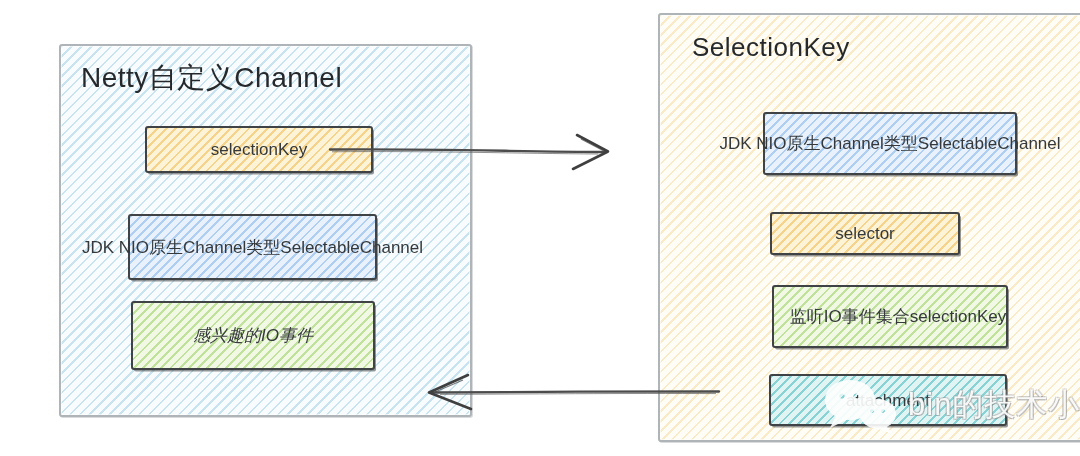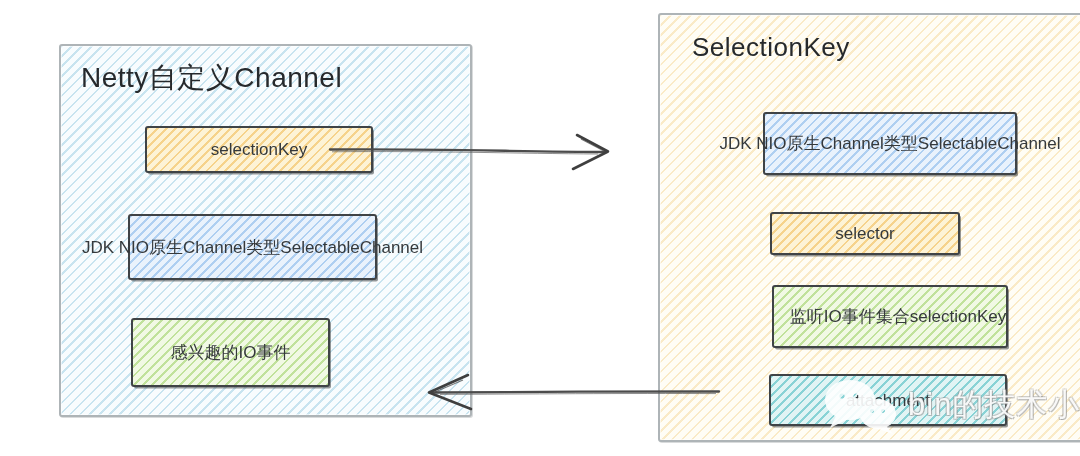--- a/index.html
+++ b/index.html
@@ -82,21 +82,21 @@
   .node.teal{
     background-color:#e1f4f4;
     background-image:repeating-linear-gradient(135deg,
       rgba(64,183,188,0.55) 0px, rgba(64,183,188,0.55) 2px,
       rgba(255,255,255,0) 2px, rgba(255,255,255,0) 6.5px);
   }
 
   
   .n-selectionkey{left:84px;top:80px;width:228px;height:47px;}
   .n-selchan-l  {left:67px;top:168px;width:249px;height:66px;}
-  .n-readop     {left:70px;top:272px;width:199px;height:69px;}
+  .n-readop     {left:70px;top:255px;width:244px;height:69px;font-style:italic;}
   
   .n-selchan-r  {left:103px;top:97px;width:254px;height:63px;}
   .n-selector   {left:110px;top:197px;width:190px;height:43px;}
   .n-interestops{left:112px;top:270px;width:236px;height:63px;padding-left:16px;}
   .n-attachment {left:109px;top:359px;width:238px;height:52px;}
 
   
   .arrows{
     position:absolute;left:0;top:0;width:1080px;height:456px;
     pointer-events:none;

